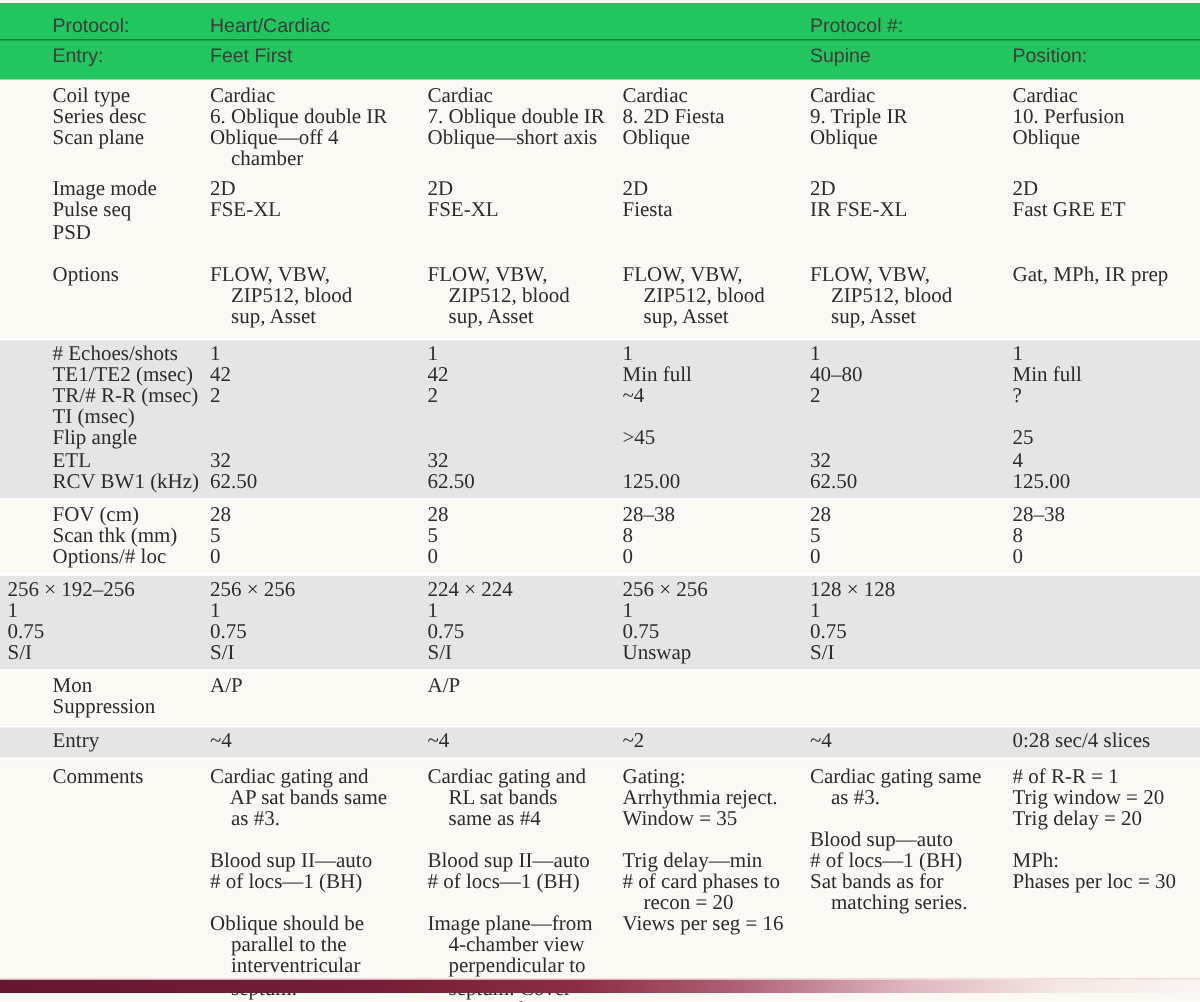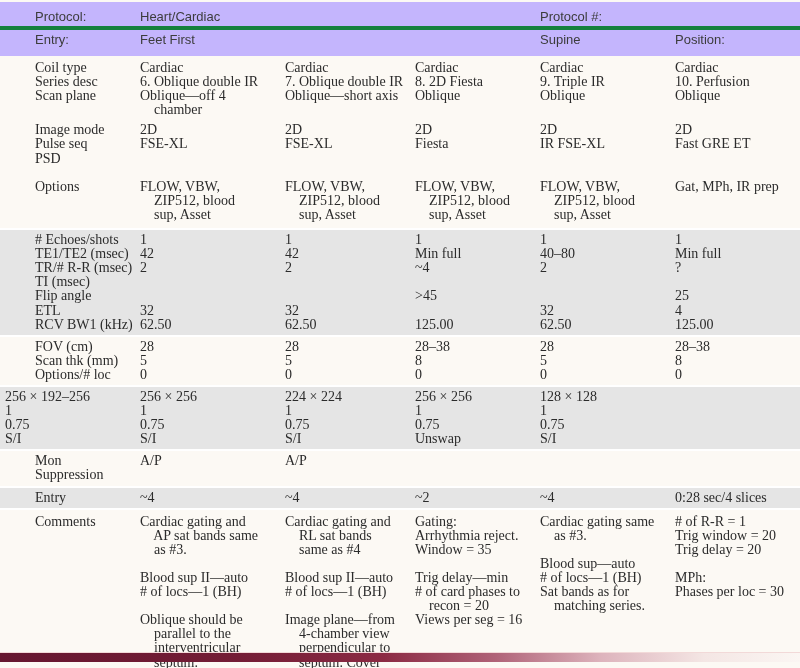--- a/index.html
+++ b/index.html
@@ -11,32 +11,32 @@
   .page{
     position:relative;
     width:800px;height:668px;
     background:#fcf9f4;
     overflow:hidden;
     color:#2b2b2b;
   }
   
   .hdr{
     margin-top:2px;
-    background:#c4b5fd;
+    background:#22c55e;
     font-family:"Liberation Sans","DejaVu Sans",sans-serif;
     font-size:13px;
     color:#3c3c3c;
     padding:5px 0 7px 0;
   }
   .hdr-row{
     display:grid;
     grid-template-columns:135px 145px 130px 125px 135px 130px;
     line-height:19px;
   }
-  .hdr-row + .hdr-row{border-top:4px solid #15803d;}
+  .hdr-row + .hdr-row{border-top:1px solid #15803d;}
   .hdr-cell{padding-left:5px;white-space:pre;}
   .hdr-cell.lab{padding-left:35px;}
   
   .section{
     display:grid;
     grid-template-columns:135px 145px 130px 125px 135px 130px;
     font-size:14px;
     line-height:14.1px;
     padding:3px 0;
   }

